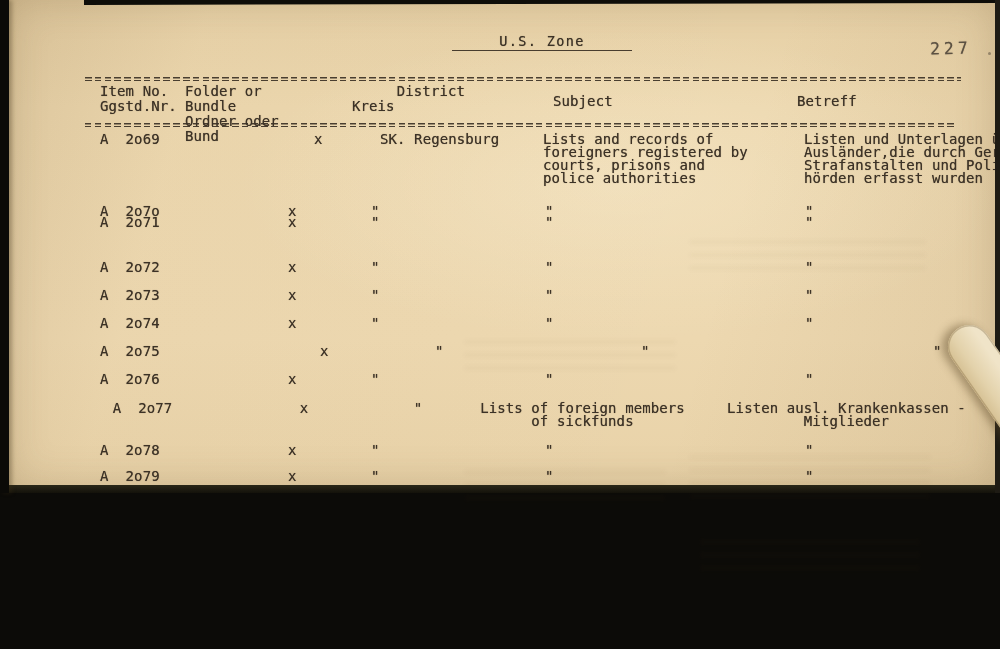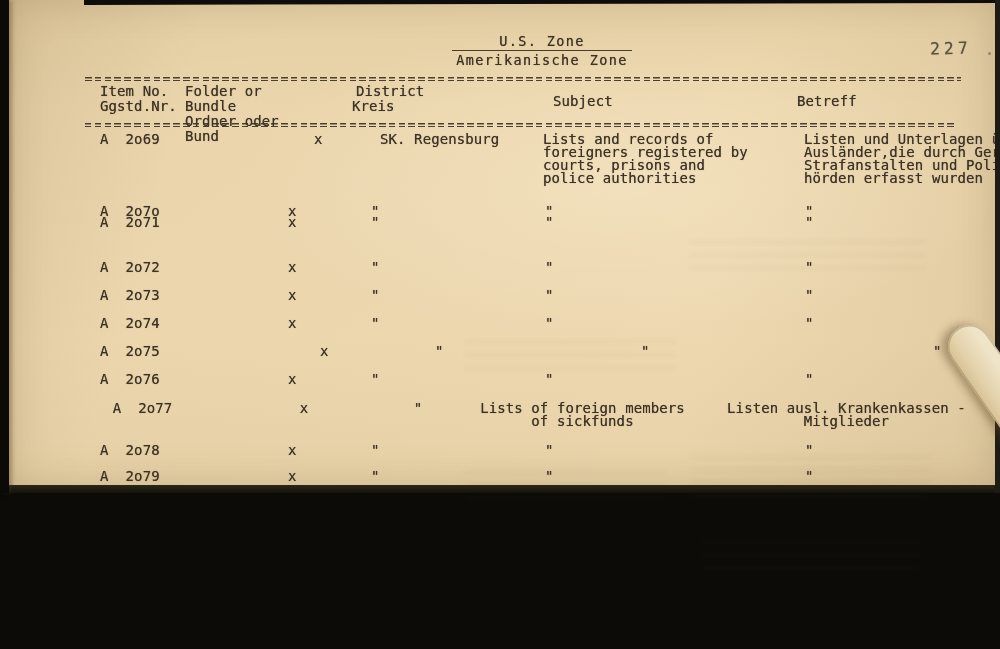--- a/index.html
+++ b/index.html
@@ -50,21 +50,21 @@
   .d1{top:77px;width:876px;}
   .d2{top:123px;width:871px;}
 
   
   .grid{position:absolute;left:85px;width:908px;display:grid;
     grid-template-columns:100px 135px 145px 235px 293px;
     font-size:14px;line-height:13px;}
   .hdr{top:84px;line-height:15px;}
   .h-item{padding-left:15px;}
   .h-folder{padding-left:0;}
-  .h-district .l1{margin-left:36px;}
+  .h-district .l1{margin-left:23px;text-align:right;}
   .h-district .l2{margin-left:32px;}
   .h-subject{padding-top:10px;padding-left:88px;}
   .h-betreff{padding-top:10px;padding-left:97px;}
 
   .ci{padding-left:15px;white-space:pre;}
   .cf{padding-left:103px;}
   .cd{padding-left:8px;}
   .cd.dt{padding-left:51px;}
   .cs{white-space:pre-line;}
   .cs.dt{padding-left:80px;}
@@ -93,21 +93,20 @@
 </head>
 <body>
 
 <div class="scan">
   <div class="paper"></div>
 
   <div class="content tw">
 
     <div class="zone-hdr">
       <span class="zone-en">U.S. Zone</span>
-      <span class="zone-de">Amerikanische Zone</span>
     </div>
 
     <div class="pageno">227</div>
     <div class="pagedot"></div>
 
     <div class="dash d1"></div>
     <div class="dash d2"></div>
 
     <div class="grid hdr">
       <div class="h-item">

